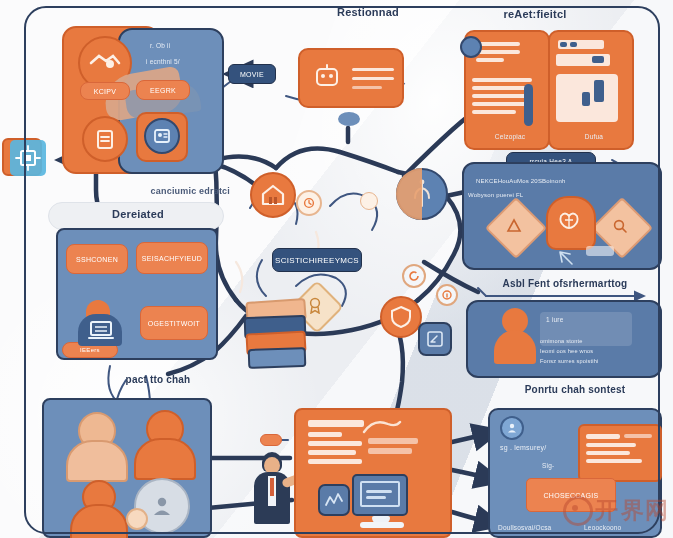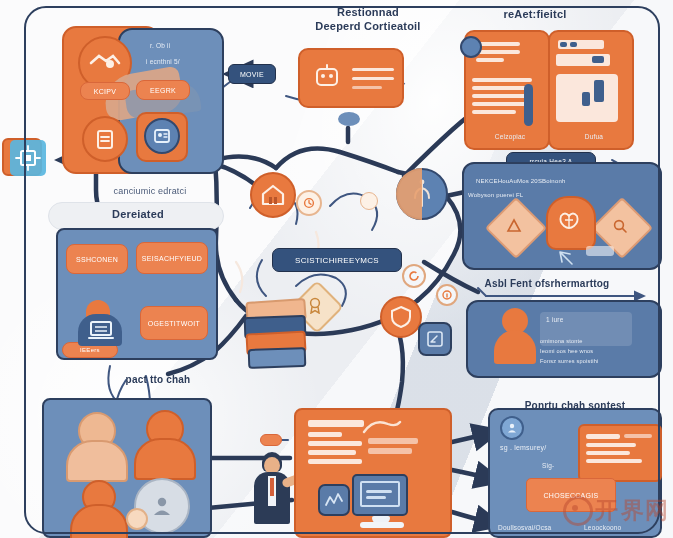--- a/index.html
+++ b/index.html
@@ -35,21 +35,21 @@
 
   .chip{position:absolute;box-sizing:border-box;border-radius:8px;
     display:flex;align-items:center;justify-content:center;
     color:#ffffff;font-size:7px;letter-spacing:.3px;text-align:center;
     overflow:hidden;white-space:nowrap;}
   .chip-orange{background:#ec8350;border:1px solid #d9673a;}
   .chip-blue{background:#34527d;border:1px solid #22314c;}
 
   .lbl{position:absolute;color:#2b3b59;font-weight:bold;
     font-size:11px;letter-spacing:.2px;white-space:nowrap;text-align:center;}
-  .lbl.sm{font-size:9px;font-weight:normal;color:#4a5a78;}
+  .lbl.sm{font-size:9px;font-weight:bold;color:#4a5a78;text-align:right;}
   .lbl.tiny{font-size:6.5px;font-weight:normal;color:#e9eef5;}
 
   svg.lay{position:absolute;left:0;top:0;width:673px;height:538px;overflow:visible;}
   .edge{fill:none;stroke:#2b3a57;stroke-width:4.5;stroke-linecap:round;}
   .edge-thin{fill:none;stroke:#3f5680;stroke-width:2;stroke-linecap:round;}
   .edge-white{fill:none;stroke:#f6e8de;stroke-width:2.2;stroke-linecap:round;}
 
   .node-circ{position:absolute;border-radius:50%;display:flex;align-items:center;
     justify-content:center;box-sizing:border-box;}
   .nc-orange{background:#e8793f;border:2px solid #cf5f2a;}
@@ -188,21 +188,20 @@
   <div class="panel p-orange" style="left:2px;top:138px;width:40px;height:38px;border-radius:6px;"></div>
   <div style="position:absolute;left:10px;top:140px;width:36px;height:36px;background:#59b6e0;
        border-radius:5px;opacity:.92;"></div>
   <svg style="position:absolute;left:14px;top:144px;" width="28" height="28" viewBox="0 0 28 28">
     <rect x="7" y="7" width="14" height="14" rx="1.5" fill="none" stroke="#ffffff" stroke-width="2"></rect>
     <rect x="11" y="11" width="6" height="6" fill="#ffffff"></rect>
     <path d="M14 2 v5 M14 21 v5 M2 14 h5 M21 14 h5" stroke="#ffffff" stroke-width="1.8" stroke-linecap="round"></path>
   </svg>
 
   <div class="lbl" style="left:278px;top:6px;width:180px;">Restionnad</div>
-  <div class="lbl" style="left:268px;top:20px;width:200px;">Deeperd Cortieatoil</div>
 
   <div class="panel p-orange" style="left:298px;top:48px;width:106px;height:60px;border-radius:10px;"></div>
   <svg style="position:absolute;left:312px;top:62px;" width="30" height="30" viewBox="0 0 30 30">
     <rect x="5" y="7" width="20" height="16" rx="4" fill="none" stroke="#fdf0e6" stroke-width="2"></rect>
     <circle cx="11" cy="14" r="2" fill="#fdf0e6"></circle>
       <circle cx="19" cy="14" r="2" fill="#fdf0e6"></circle>
     <path d="M15 3 v4" stroke="#fdf0e6" stroke-width="2" stroke-linecap="round"></path>
   </svg>
   <div class="docline" style="left:352px;top:68px;width:42px;height:3px;"></div>
   <div class="docline" style="left:352px;top:77px;width:42px;height:3px;"></div>
@@ -259,33 +258,33 @@
        border-radius:22px 22px 10px 10px;border:2px solid #cf5f2a;"></div>
   <svg style="position:absolute;left:556px;top:208px;" width="26" height="26" viewBox="0 0 26 26">
     <path d="M5 8 q4 -5 8 0 q4 -5 8 0 q2 6 -3 10 q-5 4 -10 0 q-5 -4 -3 -10Z" fill="none" stroke="#fdf0e6" stroke-width="1.8"></path>
     <path d="M13 6 v14 M9 12 h8" stroke="#fdf0e6" stroke-width="1.4"></path>
   </svg>
   <div class="docline d" style="left:586px;top:246px;width:28px;height:10px;border-radius:3px;"></div>
   <svg style="position:absolute;left:556px;top:250px;" width="32" height="18" viewBox="0 0 32 18">
     <path d="M4 2 L16 14 M4 2 L6 12 M4 2 L14 4" stroke="#cfe0f0" stroke-width="1.6" stroke-linecap="round" fill="none"></path>
   </svg>
 
-  <div class="lbl" style="left:452px;top:278px;width:190px;font-size:10px;">Asbl Fent ofsrhermarttog</div>
+  <div class="lbl" style="left:470px;top:278px;width:190px;font-size:10px;">Asbl Fent ofsrhermarttog</div>
   <div class="panel p-blue-d" style="left:466px;top:300px;width:196px;height:78px;border-radius:12px;"></div>
 
   <div class="ph" style="left:502px;top:308px;width:26px;height:26px;background:#e8793f;"></div>
   <div class="pb" style="left:494px;top:330px;width:42px;height:34px;background:#e8793f;"></div>
   <div class="docline d" style="left:540px;top:312px;width:92px;height:34px;border-radius:4px;
        background:rgba(255,255,255,.14);"></div>
   <div class="lbl tiny" style="left:546px;top:316px;width:70px;text-align:left;font-size:6.5px;">1 iure</div>
   <div class="lbl tiny" style="left:540px;top:338px;width:110px;text-align:left;font-size:5.6px;">omimona stonte</div>
   <div class="lbl tiny" style="left:540px;top:348px;width:110px;text-align:left;font-size:5.6px;">Ieomi oos hee wnos</div>
   <div class="lbl tiny" style="left:540px;top:358px;width:110px;text-align:left;font-size:5.6px;">Fonsz surres spoistihi</div>
 
-  <div class="lbl" style="left:490px;top:384px;width:170px;font-size:10px;margin-top:16px;">Ponrtu chah sontest</div>
+  <div class="lbl" style="left:490px;top:384px;width:170px;font-size:10px;">Ponrtu chah sontest</div>
 
   <div class="lbl sm" style="left:70px;top:186px;width:160px;">canciumic edratci</div>
   <div class="panel p-light" style="left:48px;top:202px;width:176px;height:28px;border-radius:14px;"></div>
   <div class="lbl" style="left:70px;top:208px;width:136px;">Dereiated</div>
 
   <div class="panel p-blue" style="left:56px;top:228px;width:162px;height:132px;border-radius:8px;"></div>
   <div class="chip chip-orange" style="left:66px;top:244px;width:62px;height:30px;">SSHCONEN</div>
   <div class="chip chip-orange" style="left:136px;top:242px;width:72px;height:32px;">SEISACHFYIEUD</div>
   <div class="chip chip-orange" style="left:140px;top:306px;width:68px;height:34px;">OGESTITWOIT</div>
   <div class="chip chip-orange" style="left:62px;top:342px;width:56px;height:16px;font-size:6px;">IEEers</div>
@@ -326,21 +325,21 @@
 
   <div class="node-circ nc-blue" style="left:396px;top:168px;width:52px;height:52px;">
     <svg width="26" height="30" viewBox="0 0 26 30">
       <path d="M13 3 v24 M13 9 q-7 2 -7 10 M13 9 q7 2 7 10" fill="none" stroke="#f0e2d6" stroke-width="2" stroke-linecap="round"></path>
       <circle cx="13" cy="3" r="2.4" fill="#f0e2d6"></circle>
     </svg>
   </div>
   <div style="position:absolute;left:396px;top:168px;width:26px;height:52px;background:#e8a06f;
        border-radius:26px 0 0 26px;opacity:.9;"></div>
 
-  <div class="chip chip-blue" style="left:272px;top:248px;width:130px;height:24px;border-radius:7px;font-size:8px;">SCISTICHIREEYMCS</div>
+  <div class="chip chip-blue" style="left:272px;top:248px;width:90px;height:24px;border-radius:7px;font-size:8px;">SCISTICHIREEYMCS</div>
 
   <div class="node-circ nc-orange" style="left:380px;top:296px;width:42px;height:42px;">
     <svg width="22" height="24" viewBox="0 0 22 24">
       <path d="M11 2 L20 6 V12 q0 7 -9 10 q-9 -3 -9 -10 V6 Z" fill="none" stroke="#fdf0e6" stroke-width="2"></path>
     </svg>
   </div>
 
   <div class="node-circ" style="left:402px;top:264px;width:24px;height:24px;background:#f4f6f9;border:2px solid #e0a77e;">
     <svg width="12" height="12" viewBox="0 0 12 12">
       <path d="M10 6 a4 4 0 1 1 -1.6 -3.2" fill="none" stroke="#e8793f" stroke-width="1.6"></path>

